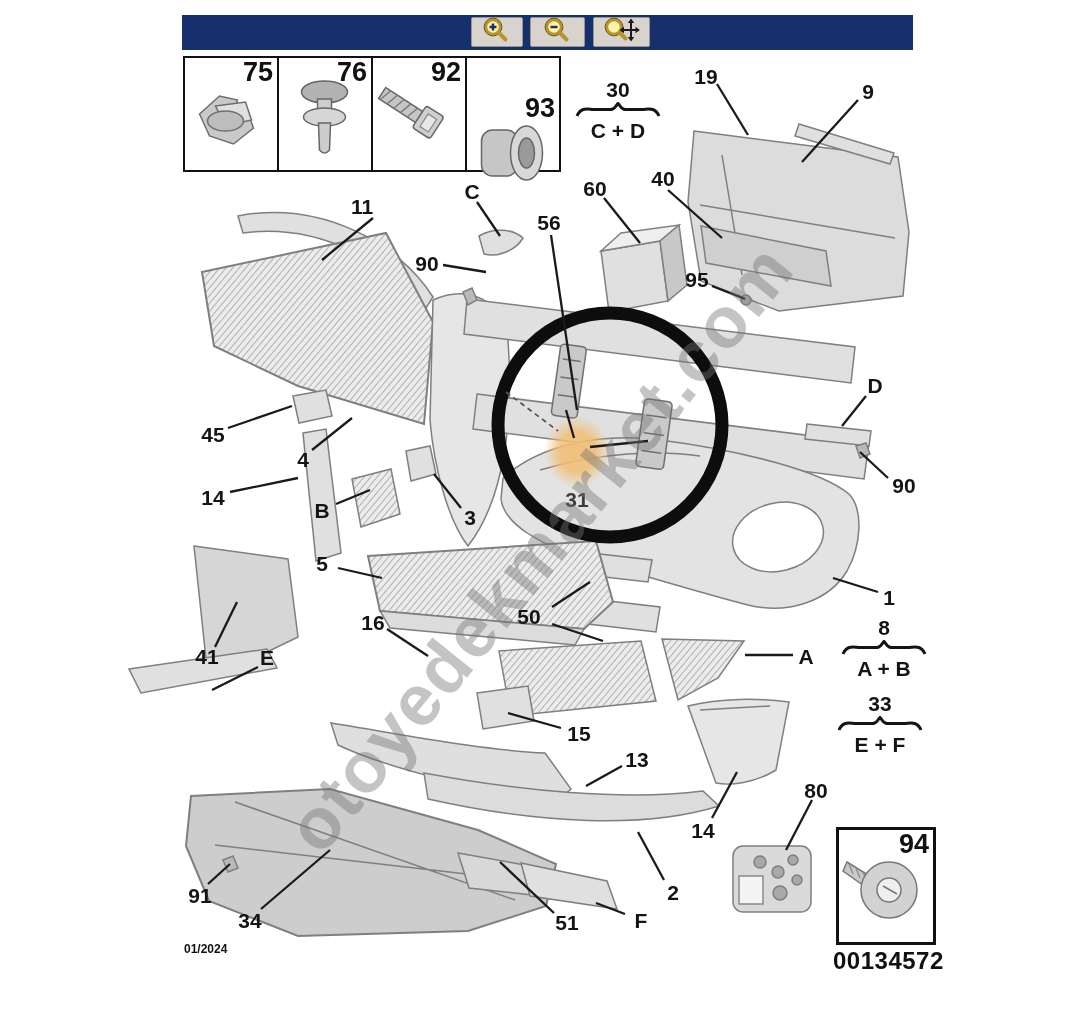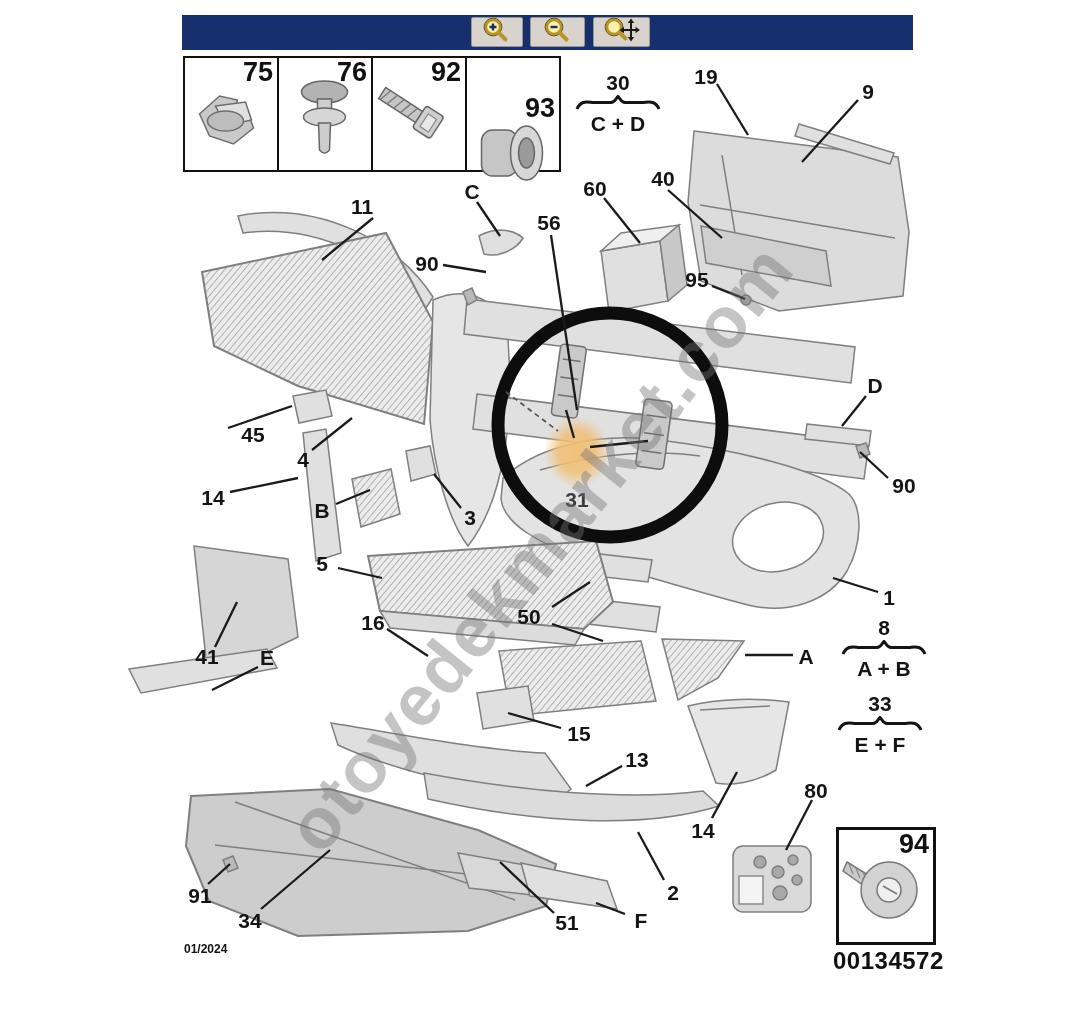--- a/index.html
+++ b/index.html
@@ -19,21 +19,21 @@
   .cell svg{position:absolute;left:0;top:8px;width:100%;height:100px;}
   
   .art{position:absolute;left:0;top:0;z-index:1;}
   
   .part-label{position:absolute;z-index:3;transform:translate(-50%,-50%);font-weight:bold;
               font-size:21px;color:#141414;line-height:1;cursor:pointer;white-space:nowrap;}
   .part-label.hl{color:#3c3c3c;margin-top:47px;}
   .group-label{position:absolute;z-index:3;transform:translate(-50%,-50%);text-align:center;
                font-weight:bold;font-size:21px;color:#141414;line-height:1;}
   .group-label .brace{display:block;margin:2px auto;}
-  .g30{left:618px;top:103px}.g8{left:884px;top:648px}.g33{left:880px;top:724px}
+  .g30{left:618px;top:110px}.g8{left:884px;top:648px}.g33{left:880px;top:724px}
   
   .watermark{position:absolute;left:270px;top:816px;z-index:5;transform:rotate(-51deg);
              transform-origin:0 0;font-weight:bold;font-size:72px;letter-spacing:2px;
              color:rgba(115,115,115,0.42);white-space:nowrap;pointer-events:none;}
   
   .date{position:absolute;left:184px;top:942px;font-weight:bold;font-size:12px;color:#111;z-index:3;}
   .inset{position:absolute;left:836px;top:827px;width:94px;height:112px;border:3px solid #111;
          background:#fff;z-index:3;}
   .inset .num{position:absolute;top:0;right:4px;font-weight:bold;font-size:27px;color:#111;line-height:1.05;}
   .refcode{position:absolute;left:833px;top:947px;width:106px;text-align:center;font-weight:bold;
@@ -309,21 +309,21 @@
       <div class="part-label" style="left: 472px; top: 191px;">C</div>
       <div class="part-label" style="left: 427px; top: 263px;">90</div>
       <div class="part-label" style="left: 549px; top: 222px;">56</div>
       <div class="part-label" style="left: 595px; top: 188px;">60</div>
       <div class="part-label" style="left: 663px; top: 178px;">40</div>
       <div class="part-label" style="left: 706px; top: 76px;">19</div>
       <div class="part-label" style="left: 868px; top: 91px;">9</div>
       <div class="part-label" style="left: 697px; top: 279px;">95</div>
       <div class="part-label" style="left: 875px; top: 385px;">D</div>
       <div class="part-label" style="left: 904px; top: 485px;">90</div>
-      <div class="part-label" style="left: 213px; top: 434px; margin-left: 40px;">45</div>
+      <div class="part-label" style="left: 213px; top: 434px;">45</div>
       <div class="part-label" style="left: 303px; top: 459px;">4</div>
       <div class="part-label" style="left: 213px; top: 497px;">14</div>
       <div class="part-label" style="left: 322px; top: 510px;">B</div>
       <div class="part-label" style="left: 470px; top: 517px;">3</div>
       <div class="part-label" style="left: 322px; top: 563px;">5</div>
       <div class="part-label" style="left: 373px; top: 622px;">16</div>
       <div class="part-label" style="left: 529px; top: 616px;">50</div>
       <div class="part-label" style="left: 207px; top: 656px;">41</div>
       <div class="part-label" style="left: 267px; top: 657px;">E</div>
       <div class="part-label" style="left: 579px; top: 733px;">15</div>

